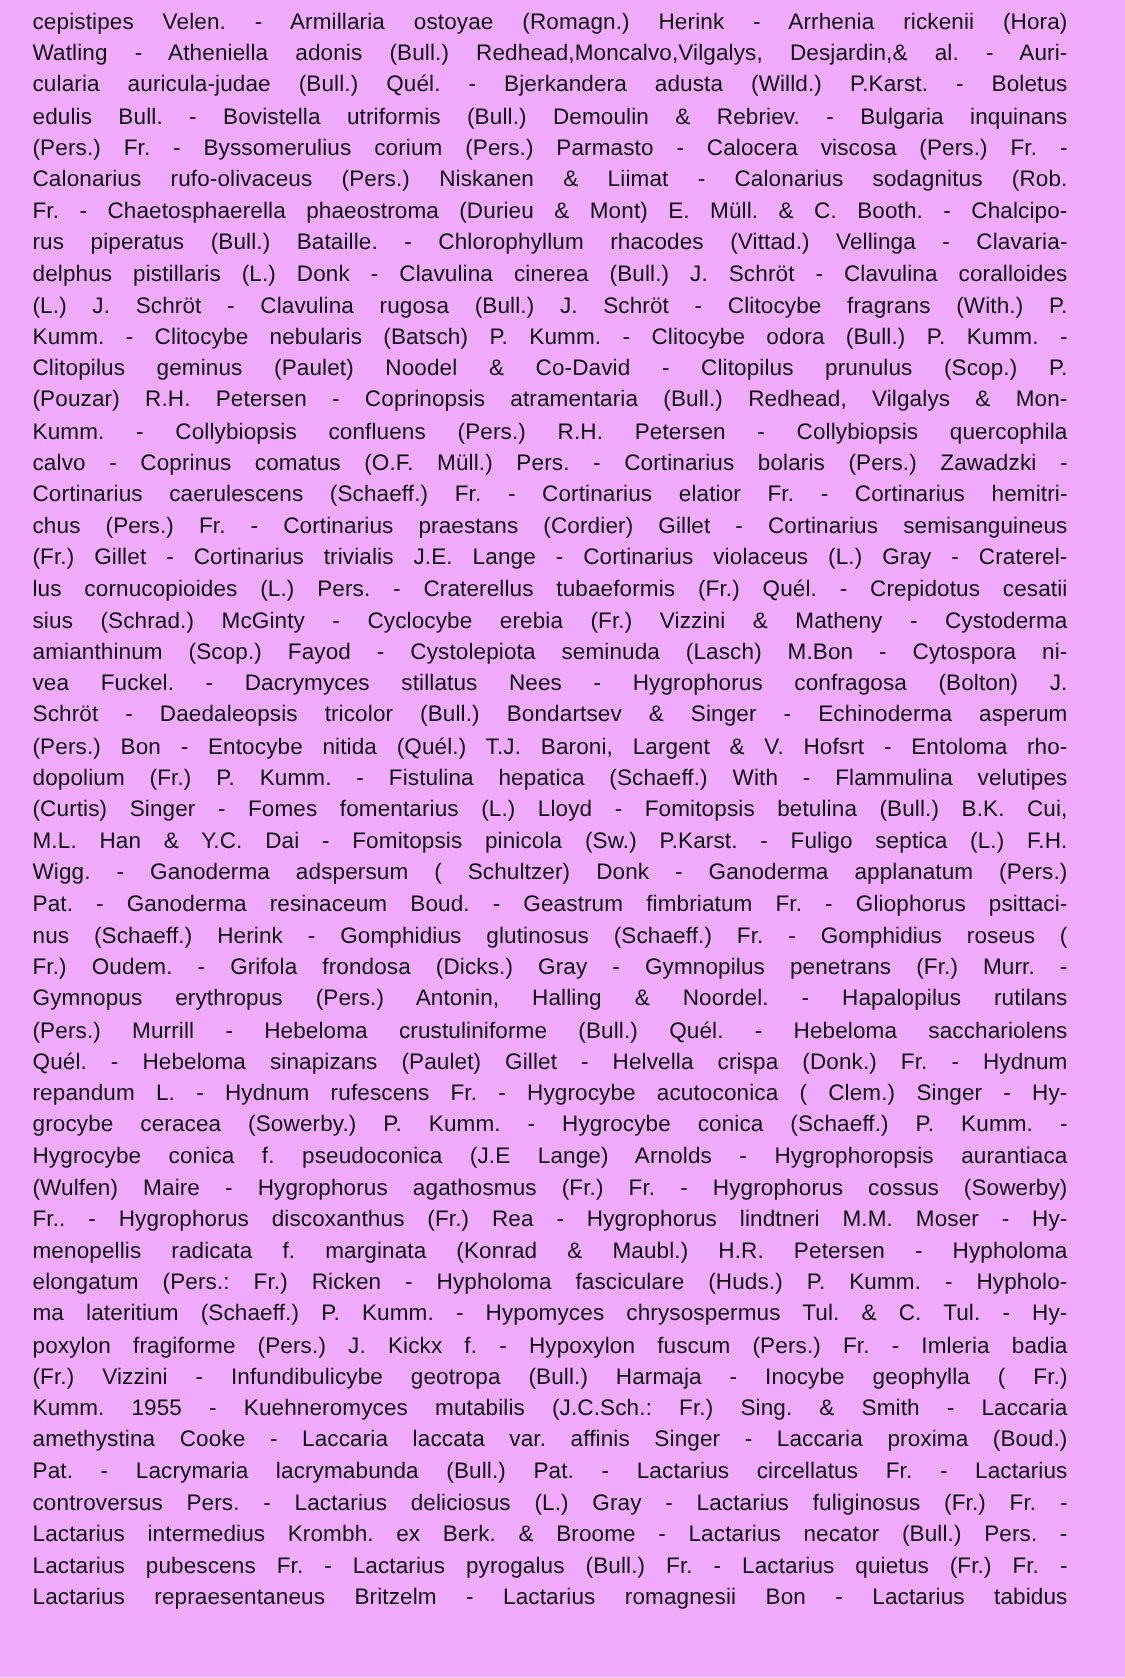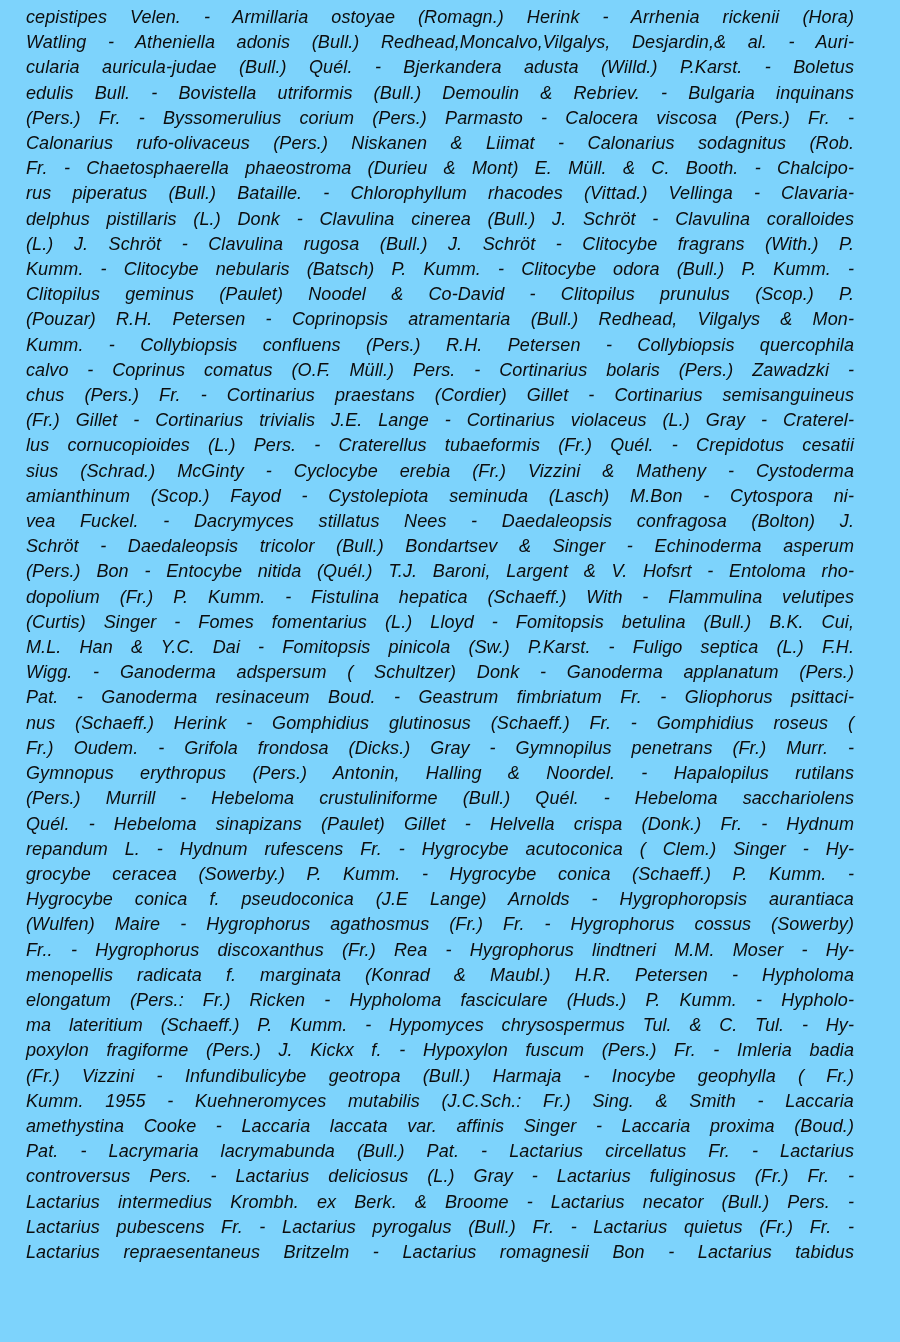--- a/index.html
+++ b/index.html
@@ -4,25 +4,24 @@
 <style>
   html, body {
     margin: 0;
     padding: 0;
     background: #ffffff;
   }
   .page {
     position: relative;
     width: 900px;
     height: 1342px;
-    background: #7dd3fc;
+    background: #f0abfc;
     box-sizing: border-box;
     padding: 5px 46px 0 26px;
     overflow: hidden;
-    font-style: italic;
   }
   .text-block {
     width: 100%;
   }
   .line {
     font-family: "Liberation Sans", "DejaVu Sans", sans-serif;
     font-size: 18px;
     line-height: 25.2px;
     color: #0d0d0d;
     text-align: justify;
@@ -45,26 +44,27 @@
       <div class="line">Calonarius rufo-olivaceus (Pers.) Niskanen &amp; Liimat - Calonarius sodagnitus (Rob.</div>
       <div class="line">Fr. - Chaetosphaerella phaeostroma (Durieu &amp; Mont) E. Müll. &amp; C. Booth. - Chalcipo-</div>
       <div class="line">rus piperatus (Bull.) Bataille. - Chlorophyllum rhacodes (Vittad.) Vellinga - Clavaria-</div>
       <div class="line">delphus pistillaris (L.) Donk - Clavulina cinerea (Bull.) J. Schröt - Clavulina coralloides</div>
       <div class="line">(L.) J. Schröt - Clavulina rugosa (Bull.) J. Schröt - Clitocybe fragrans (With.) P.</div>
       <div class="line">Kumm. - Clitocybe nebularis (Batsch) P. Kumm. - Clitocybe odora (Bull.) P. Kumm. -</div>
       <div class="line">Clitopilus geminus (Paulet) Noodel &amp; Co-David - Clitopilus prunulus (Scop.) P.</div>
       <div class="line">(Pouzar) R.H. Petersen - Coprinopsis atramentaria (Bull.) Redhead, Vilgalys &amp; Mon-</div>
       <div class="line">Kumm. - Collybiopsis confluens (Pers.) R.H. Petersen - Collybiopsis quercophila</div>
       <div class="line">calvo - Coprinus comatus (O.F. Müll.) Pers. - Cortinarius bolaris (Pers.) Zawadzki -</div>
+      <div class="line">Cortinarius caerulescens (Schaeff.) Fr. - Cortinarius elatior Fr. - Cortinarius hemitri-</div>
       <div class="line">chus (Pers.) Fr. - Cortinarius praestans (Cordier) Gillet - Cortinarius semisanguineus</div>
       <div class="line">(Fr.) Gillet - Cortinarius trivialis J.E. Lange - Cortinarius violaceus (L.) Gray - Craterel-</div>
       <div class="line">lus cornucopioides (L.) Pers. - Craterellus tubaeformis (Fr.) Quél. - Crepidotus cesatii</div>
       <div class="line">sius (Schrad.) McGinty - Cyclocybe erebia (Fr.) Vizzini &amp; Matheny - Cystoderma</div>
       <div class="line">amianthinum (Scop.) Fayod - Cystolepiota seminuda (Lasch) M.Bon - Cytospora ni-</div>
-      <div class="line">vea Fuckel. - Dacrymyces stillatus Nees - Daedaleopsis confragosa (Bolton) J.</div>
+      <div class="line">vea Fuckel. - Dacrymyces stillatus Nees - Hygrophorus confragosa (Bolton) J.</div>
       <div class="line">Schröt - Daedaleopsis tricolor (Bull.) Bondartsev &amp; Singer - Echinoderma asperum</div>
       <div class="line">(Pers.) Bon - Entocybe nitida (Quél.) T.J. Baroni, Largent &amp; V. Hofsrt - Entoloma rho-</div>
       <div class="line">dopolium (Fr.) P. Kumm. - Fistulina hepatica (Schaeff.) With - Flammulina velutipes</div>
       <div class="line">(Curtis) Singer - Fomes fomentarius (L.) Lloyd - Fomitopsis betulina (Bull.) B.K. Cui,</div>
       <div class="line">M.L. Han &amp; Y.C. Dai - Fomitopsis pinicola (Sw.) P.Karst. - Fuligo septica (L.) F.H.</div>
       <div class="line">Wigg. - Ganoderma adspersum ( Schultzer) Donk - Ganoderma applanatum (Pers.)</div>
       <div class="line">Pat. - Ganoderma resinaceum Boud. - Geastrum fimbriatum Fr. - Gliophorus psittaci-</div>
       <div class="line">nus (Schaeff.) Herink - Gomphidius glutinosus (Schaeff.) Fr. - Gomphidius roseus (</div>
       <div class="line">Fr.) Oudem. - Grifola frondosa (Dicks.) Gray - Gymnopilus penetrans (Fr.) Murr. -</div>
       <div class="line">Gymnopus erythropus (Pers.) Antonin, Halling &amp; Noordel. - Hapalopilus rutilans</div>

